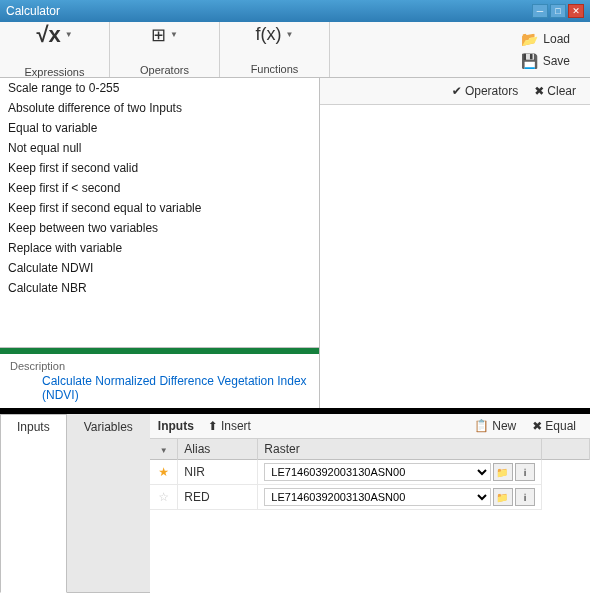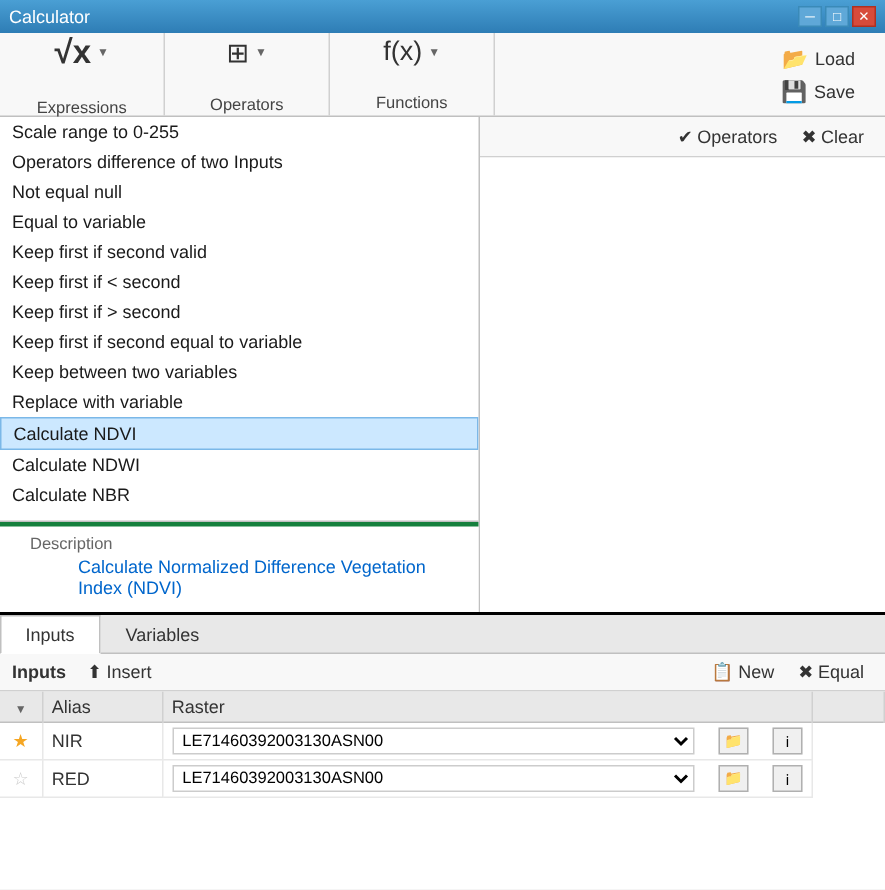--- a/index.html
+++ b/index.html
@@ -123,23 +123,23 @@
       border: 1px solid #7bb8e8;
     }
 
     
     .function-list::-webkit-scrollbar { width: 12px; }
     .function-list::-webkit-scrollbar-track { background: #f0f0f0; }
     .function-list::-webkit-scrollbar-thumb { background: #b0b0b0; border: 1px solid #a0a0a0; }
 
     
     .description-area {
-      padding: 6px 20px;
+      padding: 6px 10px;
       min-height: 60px;
-      border-top: 3px solid #15803d;
+      border-top: 6px solid #15803d;
       background: #fff;
     }
     .description-label {
       color: #666;
       font-size: 11px;
       margin-bottom: 2px;
     }
     .description-text {
       color: #0066cc;
       font-size: 12px;
@@ -183,23 +183,23 @@
     }
 
     
     .full-bottom {
       position: absolute;
       bottom: 0;
       left: 0;
       right: 0;
       height: 185px;
       background: #f5f5f5;
-      border-top: 2px solid #000000;
-      display: flex;
-      flex-direction: column;
+      border-top: 6px solid #000000;
+      display: flex;
+      flex-direction: row;
     }
 
     .tab-bar {
       display: flex;
       background: #e8e8e8;
       border-bottom: 1px solid #c0c0c0;
     }
     .tab {
       padding: 5px 16px;
       cursor: pointer;
@@ -284,21 +284,21 @@
     .star-col { width: 28px; text-align: center; }
     .alias-col { width: 80px; }
     .action-col { width: 48px; }
 
     .star-filled { color: #f5a623; }
     .star-empty { color: #ccc; }
 
     .dropdown-cell {
       display: flex;
       align-items: center;
-      gap: 16px;
+      gap: 2px;
     }
     .dropdown-cell select {
       flex: 1;
       font-size: 11px;
       border: 1px solid #ccc;
       background: white;
       padding: 1px 2px;
       min-width: 0;
     }
     .cell-icon-btn {
@@ -371,30 +371,28 @@
         <span>Save</span>
       </div>
     </div>
   </div>
 
   <div class="content-area">
 
     <div class="left-panel">
       <div class="function-list">
         <div class="function-item">Scale range to 0-255</div>
-        <div class="function-item">Operators difference of two Inputs</div>
+        <div class="function-item">Absolute difference of two Inputs</div>
+        <div class="function-item">Equal to variable</div>
         <div class="function-item">Not equal null</div>
-        <div class="function-item">Equal to variable</div>
         <div class="function-item">Keep first if second valid</div>
         <div class="function-item">Keep first if &lt; second</div>
-        <div class="function-item">Keep first if &gt; second</div>
         <div class="function-item">Keep first if second equal to variable</div>
         <div class="function-item">Keep between two variables</div>
         <div class="function-item">Replace with variable</div>
-        <div class="function-item selected">Calculate NDVI</div>
         <div class="function-item">Calculate NDWI</div>
         <div class="function-item">Calculate NBR</div>
       </div>
       <div class="description-area">
         <div class="description-label">Description</div>
         <div class="description-text">Calculate Normalized Difference Vegetation Index (NDVI)</div>
       </div>
     </div>
 
     <div class="right-panel">

